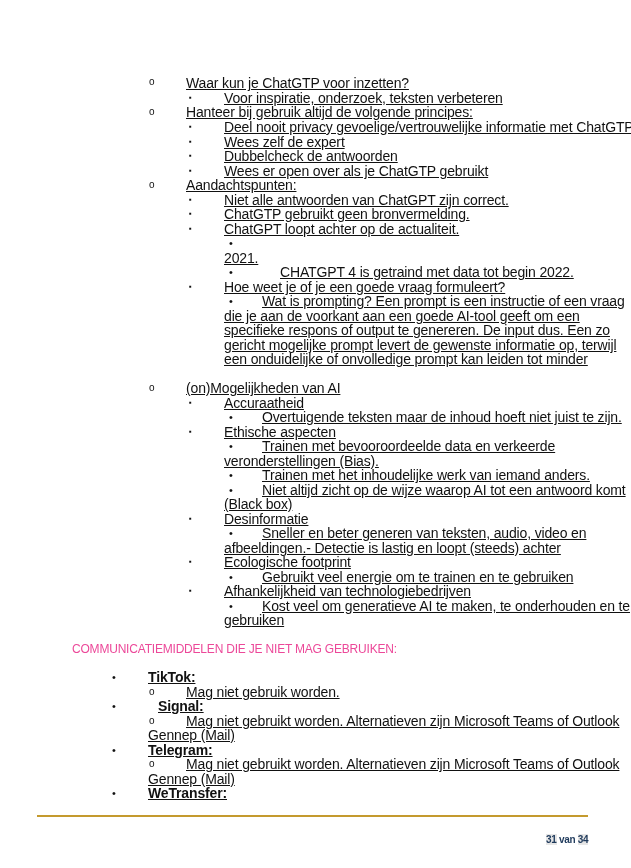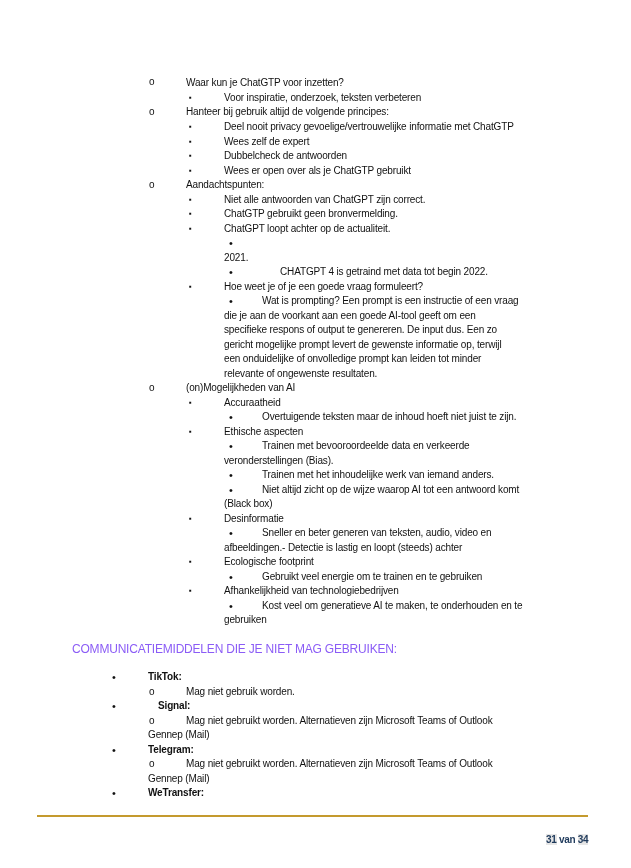--- a/index.html
+++ b/index.html
@@ -1,25 +1,25 @@
 <!DOCTYPE html>
 <html><head>
 <meta charset="utf-8">
 <style>
   html, body { margin: 0; padding: 0; background: #ffffff; }
   body { width: 631px; height: 868px; position: relative; overflow: hidden;
          font-family: "Liberation Sans", "DejaVu Sans", sans-serif; color: #111; }
   .page { position: absolute; left: 0; top: 0; width: 631px; height: 868px; }
-  .line { position: absolute; font-size: 10px; line-height: 14.6px; white-space: nowrap; letter-spacing: -0.15px; }
+  .line { position: absolute; font-size: 14px; line-height: 14.6px; white-space: nowrap; letter-spacing: -0.15px; text-decoration: underline; }
   .marker { position: absolute; font-size: 11px; line-height: 14.6px; }
   .m-circle { font-size: 10px; }
   .m-square { font-size: 8px; }
   .m-dot { font-size: 11px; }
   .bold { font-weight: bold; }
-  .heading { position: absolute; left: 72px; top: 642px; font-size: 12px; color: #8b5cf6; letter-spacing: -0.2px; }
+  .heading { position: absolute; left: 72px; top: 642px; font-size: 12px; color: #ec4899; letter-spacing: -0.2px; }
   .footer-line { position: absolute; left: 37px; top: 815px; width: 551px; height: 1.5px; background: #c49a2e; }
   .page-num { position: absolute; left: 546px; top: 834px; font-size: 10px; color: #1f3a5c; font-weight: bold; letter-spacing: -0.3px; }
   .page-num span.hl { background: #e6e6e6; }
 </style>
 </head>
 <body>
 
 <div class="page">
 
   <span class="marker m-circle" style="left:149px;top:75px">o</span>
@@ -53,21 +53,20 @@
   <span class="line" style="left:280px;top:265px">CHATGPT 4 is getraind met data tot begin 2022.</span>
 
   <span class="marker m-square" style="left:189px;top:280px">▪</span>
   <span class="line" style="left:224px;top:280px">Hoe weet je of je een goede vraag formuleert?</span>
   <span class="marker m-dot" style="left:229px;top:294px">•</span>
   <span class="line" style="left:262px;top:294px">Wat is prompting? Een prompt is een instructie of een vraag</span>
   <span class="line" style="left:224px;top:309px">die je aan de voorkant aan een goede AI-tool geeft om een</span>
   <span class="line" style="left:224px;top:323px">specifieke respons of output te genereren. De input dus. Een zo</span>
   <span class="line" style="left:224px;top:338px">gericht mogelijke prompt levert de gewenste informatie op, terwijl</span>
   <span class="line" style="left:224px;top:352px">een onduidelijke of onvolledige prompt kan leiden tot minder</span>
-  <span class="line" style="left:224px;top:367px">relevante of ongewenste resultaten.</span>
 
   <span class="marker m-circle" style="left:149px;top:381px">o</span>
   <span class="line" style="left:186px;top:381px">(on)Mogelijkheden van AI</span>
 
   <span class="marker m-square" style="left:189px;top:396px">▪</span>
   <span class="line" style="left:224px;top:396px">Accuraatheid</span>
   <span class="marker m-dot" style="left:229px;top:410px">•</span>
   <span class="line" style="left:262px;top:410px">Overtuigende teksten maar de inhoud hoeft niet juist te zijn.</span>
 
   <span class="marker m-square" style="left:189px;top:425px">▪</span>

